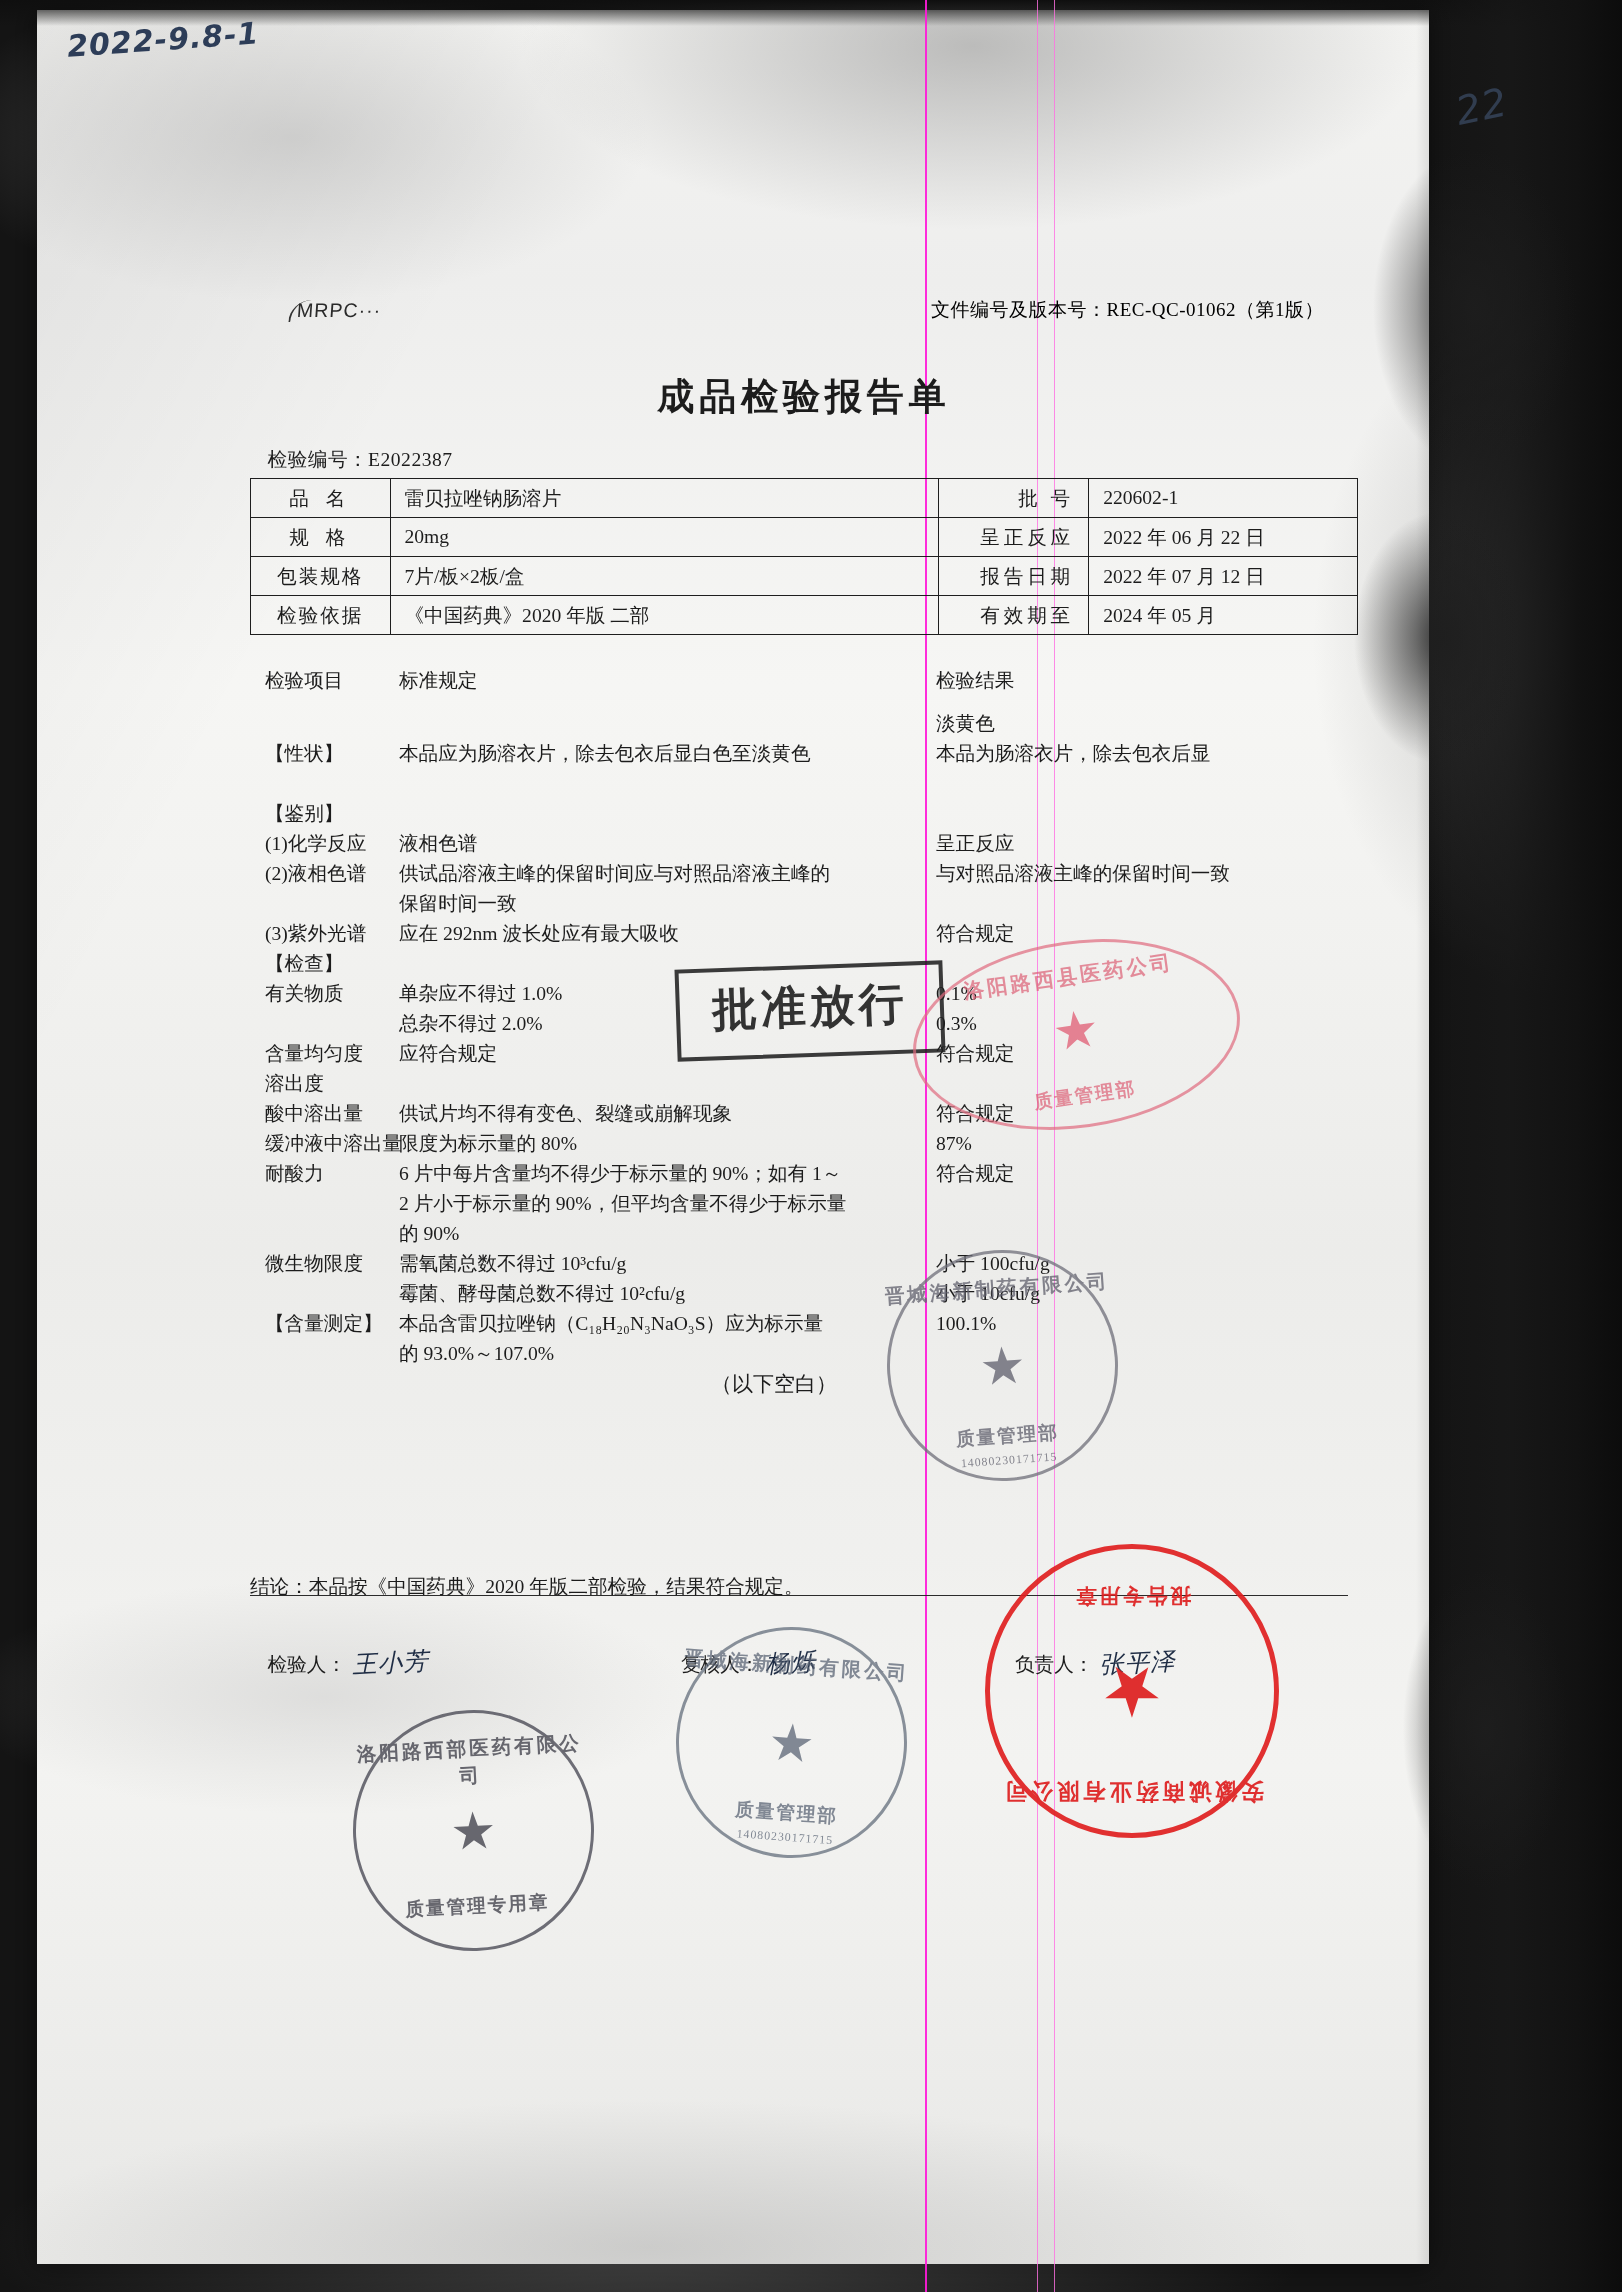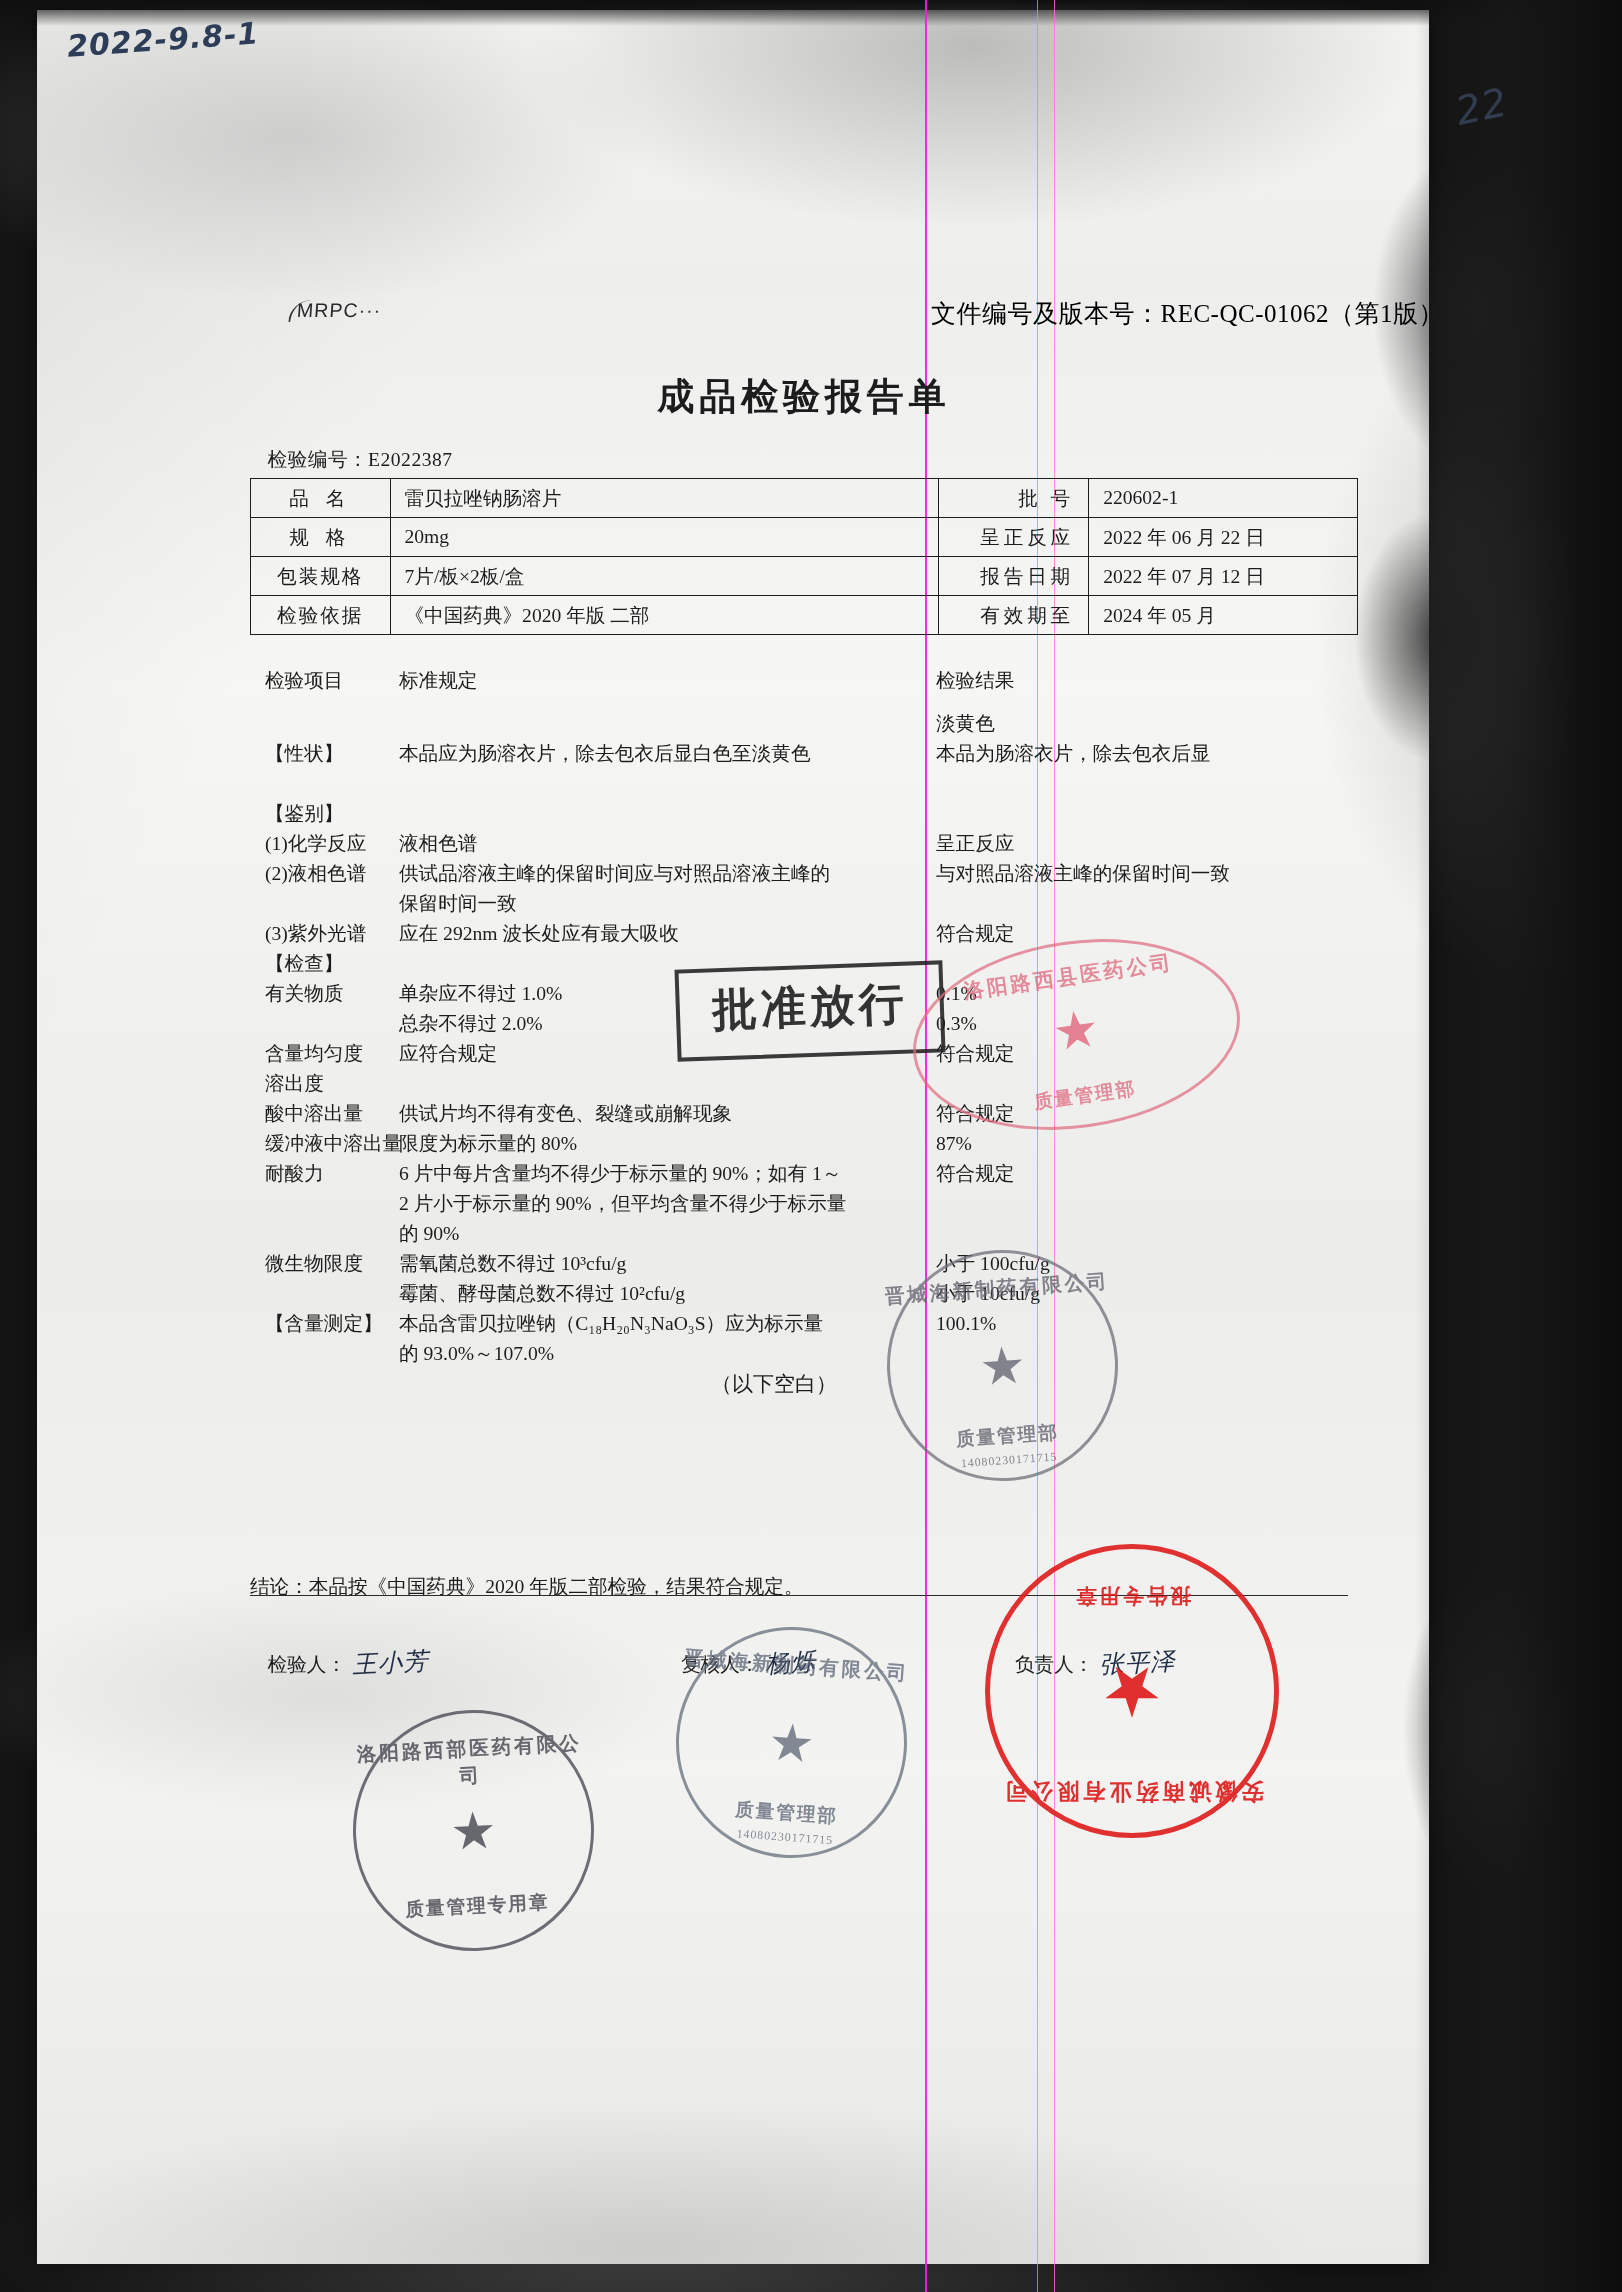--- a/index.html
+++ b/index.html
@@ -114,21 +114,21 @@
     border-left: 2px solid #333;
     border-top-left-radius: 39px;
     padding-left: 5.9px;
     height: 21.6px;
     line-height: 21.6px;
     transform: skewX(-4deg);
   }
   .docno {
     position: absolute;
     left: 931px; top: 297px;
-    font-size: 25px;
+    font-size: 19px;
     letter-spacing: 0.5px;
     white-space: nowrap;
   }
   .title {
     position: absolute;
     left: 0; top: 88px;
     width: 1108px;
     text-align: center;
     font-size: 37px;
     font-weight: bold;

